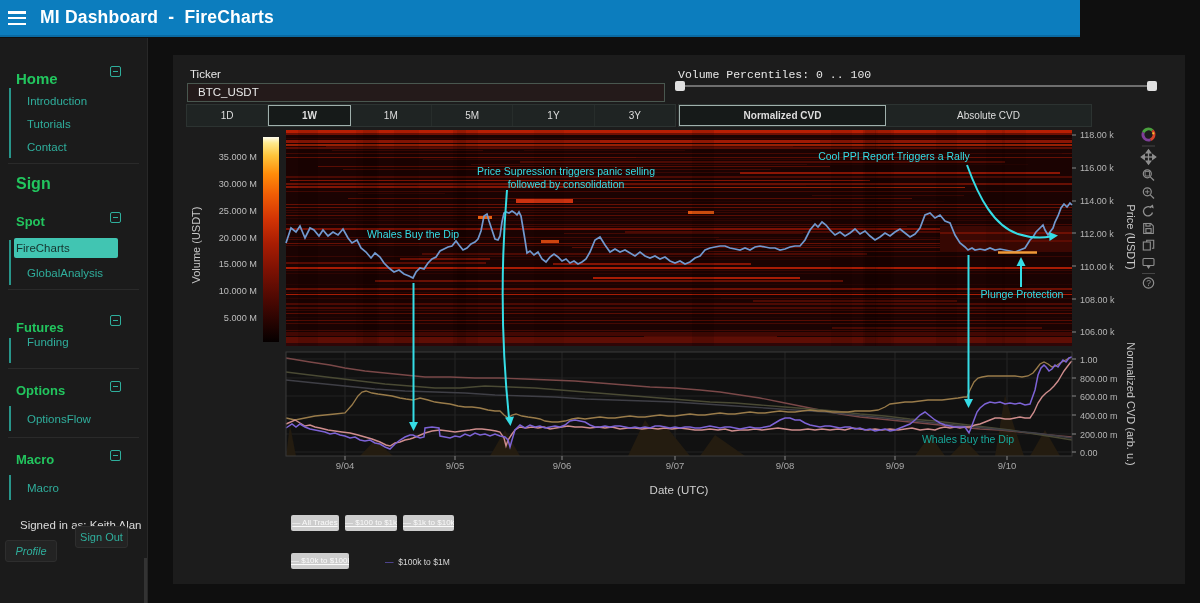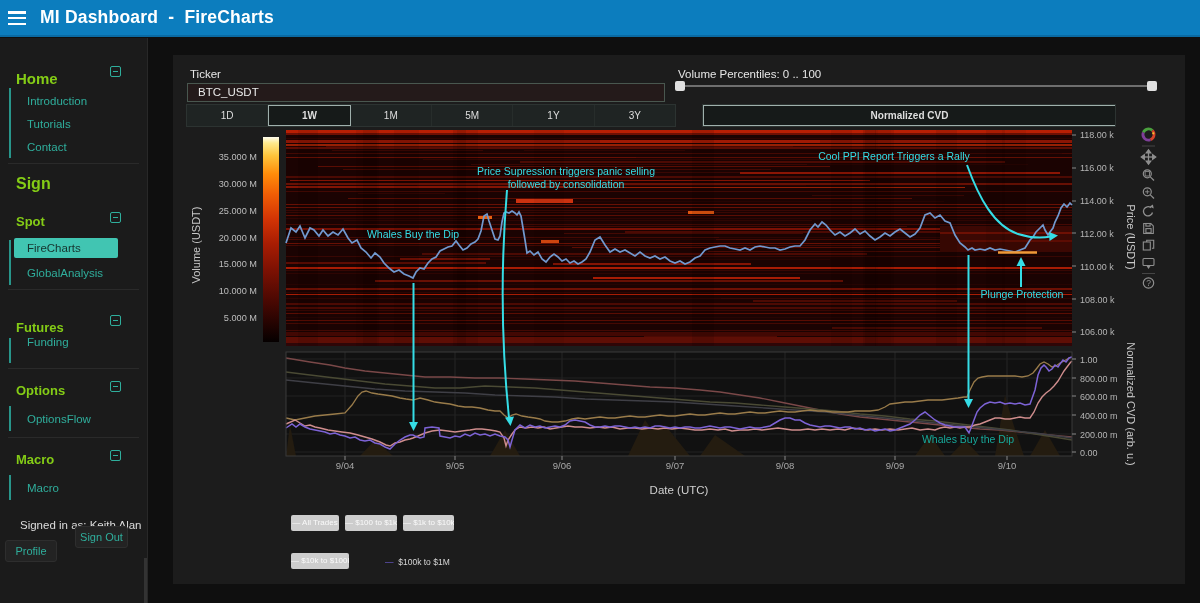--- a/index.html
+++ b/index.html
@@ -1,49 +1,49 @@
 <!DOCTYPE html>
 <html><head><meta charset="utf-8">
 <style>
 * { margin:0; padding:0; box-sizing:border-box; }
 body { width:1200px; height:603px; background:#0f0f0f; overflow:hidden;
   font-family:"Liberation Sans", sans-serif; position:relative; }
-.header { position:absolute; left:0; top:0; width:1200px; height:37px; background:#0c7dbe;
+.header { position:absolute; left:0; top:0; width:1080px; height:37px; background:#0c7dbe;
   border-bottom:2px solid #0a6aa3; }
 .burger { position:absolute; left:8px; top:11px; width:18px; }
 .burger div { height:2.6px; background:#fff; margin-bottom:3.2px; }
 .title { position:absolute; left:40px; top:7px; color:#fff; font-size:17.5px; font-weight:600; letter-spacing:.2px; }
 .sidebar { position:absolute; left:0; top:38px; width:147px; height:565px; background:#1b1b1b; }
 .vline { position:absolute; left:147px; top:38px; width:1px; height:565px; background:#282828; }
 .card { position:absolute; left:173px; top:55px; width:1012px; height:529px; background:#1c1c1c; }
-.nav-h { position:absolute; left:16px; color:#84cc16; font-size:13px; font-weight:600; }
+.nav-h { position:absolute; left:16px; color:#22c55e; font-size:13px; font-weight:600; }
 .nav-h.med { font-size:15px; }
 .nav-h.big { font-size:16px; }
 .coll { position:absolute; left:110px; width:11px; height:11px; border:1px solid #2fae9c; border-radius:2px; }
 .coll::after { content:""; position:absolute; left:2px; top:4px; width:5px; height:1.4px; background:#2fae9c; }
 .gline { position:absolute; left:9px; width:1.5px; background:#28958a; }
 .nav-l { position:absolute; left:27px; color:#2fae9c; font-size:11.5px; }
 .nav-sel { position:absolute; left:14px; width:104px; height:20px; background:#41c5b2; color:#16332e;
-  font-size:11.5px; line-height:20px; padding-left:13px; border-radius:2px; }
+  font-size:11.5px; line-height:20px; padding-left:2px; border-radius:2px; }
 .sep { position:absolute; left:8px; width:131px; height:1px; background:#2a2a2a; }
 .signed { position:absolute; left:20px; top:481px; color:#dcdcdc; font-size:11.5px; }
 .sbtn { position:absolute; height:22px; background:#232323; border:1px solid #2e2e2e; border-radius:3px;
   color:#2fae9c; font-size:11px; text-align:center; line-height:20px; }
 .lbl { position:absolute; color:#e6e6e6; font-size:11.5px; }
 .tickbox { position:absolute; left:187px; top:83px; width:478px; height:19px; background:#241a1a;
   border:1px solid #49574f; color:#e8e8e8; font-size:11.5px; line-height:17px; padding-left:10px; }
 .slider-track { position:absolute; left:679px; top:85px; width:476px; height:2px; background:#6e6e6e; }
 .handle { position:absolute; top:81px; width:10px; height:10px; background:#e0e0e0; border-radius:2px; }
 .btngroup { position:absolute; top:104px; height:23px; background:#1f2423; border:1px solid #2c3331; display:flex; }
 .btngroup .b { flex:1; color:#dedede; font-size:10px; text-align:center; line-height:21px;
   border-right:1px solid #272d2b; }
 .btngroup .b:last-child { border-right:none; }
 .btngroup .sel { border:1px solid #9fb0ac; background:#161a19; line-height:19px;font-weight:bold; }
 .leg { position:absolute; height:16px; background:#cdcdcd; border-radius:2px; color:#fafafa;
-  font-size:8px; line-height:16px; text-align:center; white-space:nowrap; overflow:hidden; }
+  font-size:8px; line-height:16px; text-align:center; white-space:nowrap; overflow:hidden;text-decoration:underline; }
 .legtxt { position:absolute; color:#d6d6d6; font-size:8.5px; white-space:nowrap; }
 </style></head>
 <body>
 <div class="card"></div>
 <div class="header">
   <div class="burger">
       <div></div>
       <div></div>
       <div></div>
     </div>
@@ -72,41 +72,42 @@
 <div class="nav-h" style="top:345px">Options</div>
 <div class="coll" style="top:343px"></div>
 <div class="gline" style="top:368px;height:25px"></div>
 <div class="nav-l" style="top:375px">OptionsFlow</div>
 <div class="sep" style="top:399px"></div>
 <div class="nav-h" style="top:414px">Macro</div>
 <div class="coll" style="top:412px"></div>
 <div class="gline" style="top:437px;height:25px"></div>
 <div class="nav-l" style="top:444px">Macro</div>
 <div class="signed">Signed in as: Keith Alan</div>
-<div class="sbtn" style="left:5px; top:502px; width:52px;">Profile</div>
+<div class="sbtn" style="left:5px; top:502px; width:52px;font-style:italic;">Profile</div>
 <div class="sbtn" style="left:75px; top:488px; width:53px;">Sign Out</div>
 </div>
 <div class="vline"></div>
 <div style="position:absolute;left:144px;top:558px;width:3px;height:45px;background:#333;"></div>
 <div class="lbl" style="left:190px; top:68px;">Ticker</div>
 <div class="tickbox">BTC_USDT</div>
-<div class="lbl" style="left:678px; top:68px;">Volume Percentiles: 0 .. 100</div>
+<div class="lbl" style="left:678px; top:68px;font-family:Liberation Mono, monospace;">Volume Percentiles: 0 .. 100</div>
 <div class="slider-track"></div>
 <div class="handle" style="left:675px;"></div>
 <div class="handle" style="left:1147px;"></div>
 <div class="btngroup" style="left:186px; width:490px;">
   <div class="b">1D</div>
     <div class="b sel">1W</div>
     <div class="b">1M</div>
   <div class="b">5M</div>
     <div class="b">1Y</div>
     <div class="b">3Y</div>
 </div>
-<div class="btngroup" style="left:702px; width:414px;">
+<div class="btngroup" style="left:678px; width:414px;">
   <div class="b sel">Normalized CVD</div>
+    <div class="b">Absolute CVD</div>
 </div>
 <svg width="1200" height="603" viewBox="0 0 1200 603" style="position:absolute;left:0;top:0">
 <defs>
 <linearGradient id="cbar" x1="0" y1="1" x2="0" y2="0">
 <stop offset="0" stop-color="#050000"></stop>
 <stop offset="0.08" stop-color="#210301"></stop>
 <stop offset="0.2" stop-color="#4a0802"></stop>
 <stop offset="0.35" stop-color="#7c1103"></stop>
 <stop offset="0.48" stop-color="#a81d03"></stop>
 <stop offset="0.6" stop-color="#d23405"></stop>

